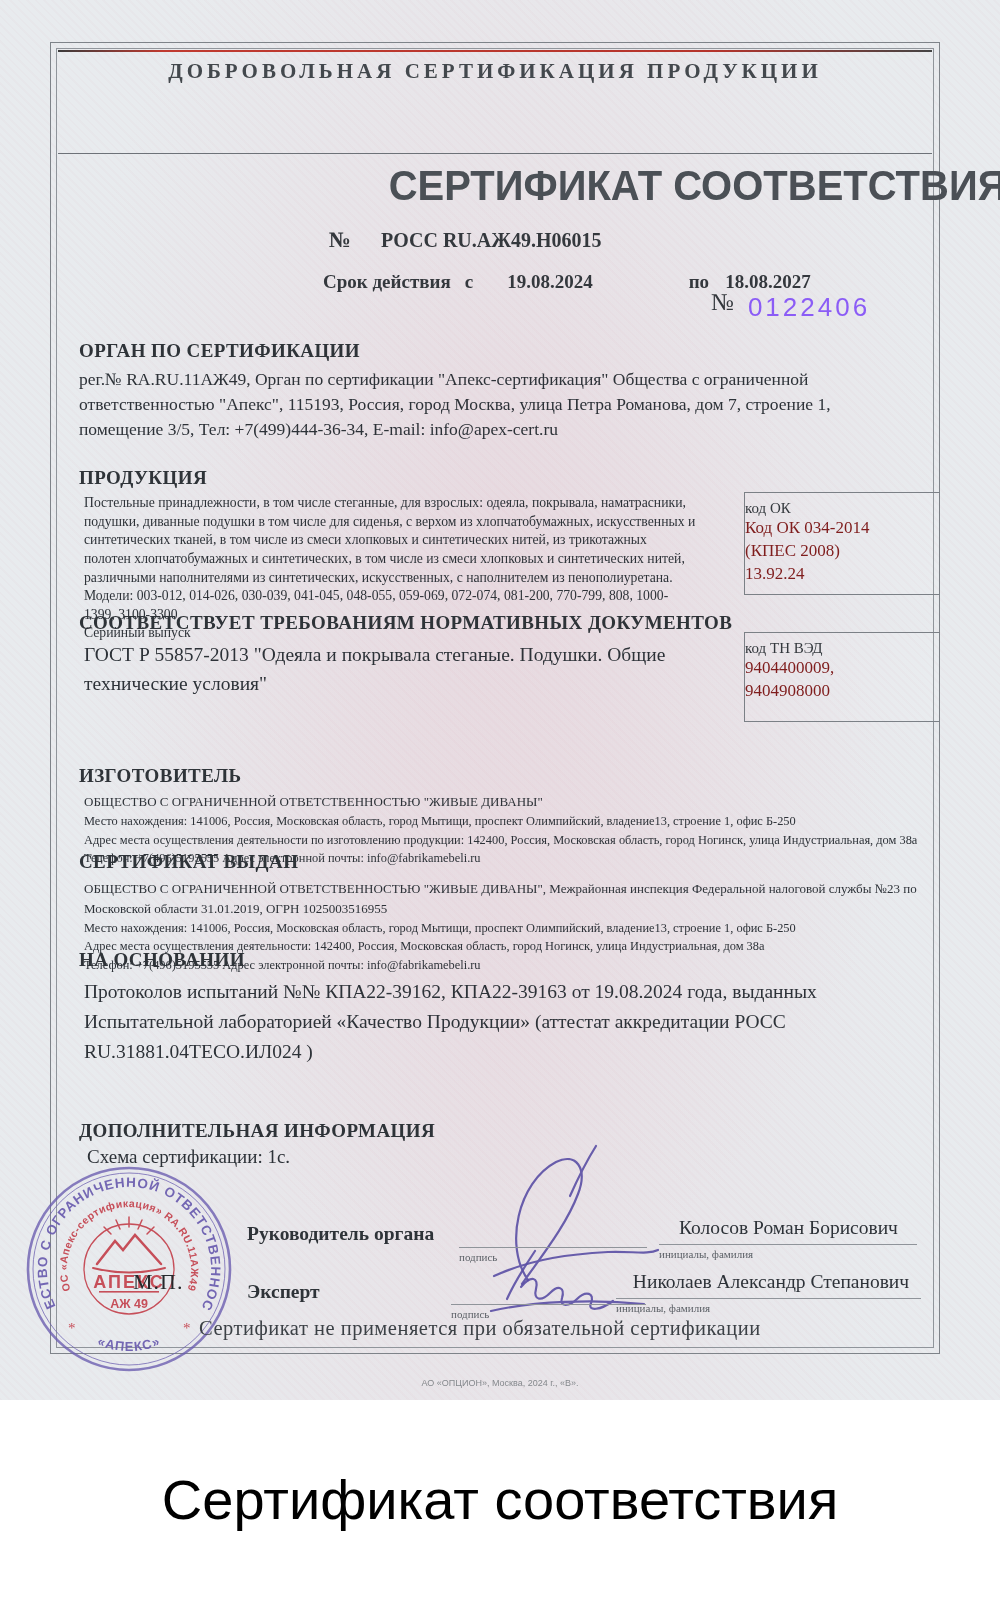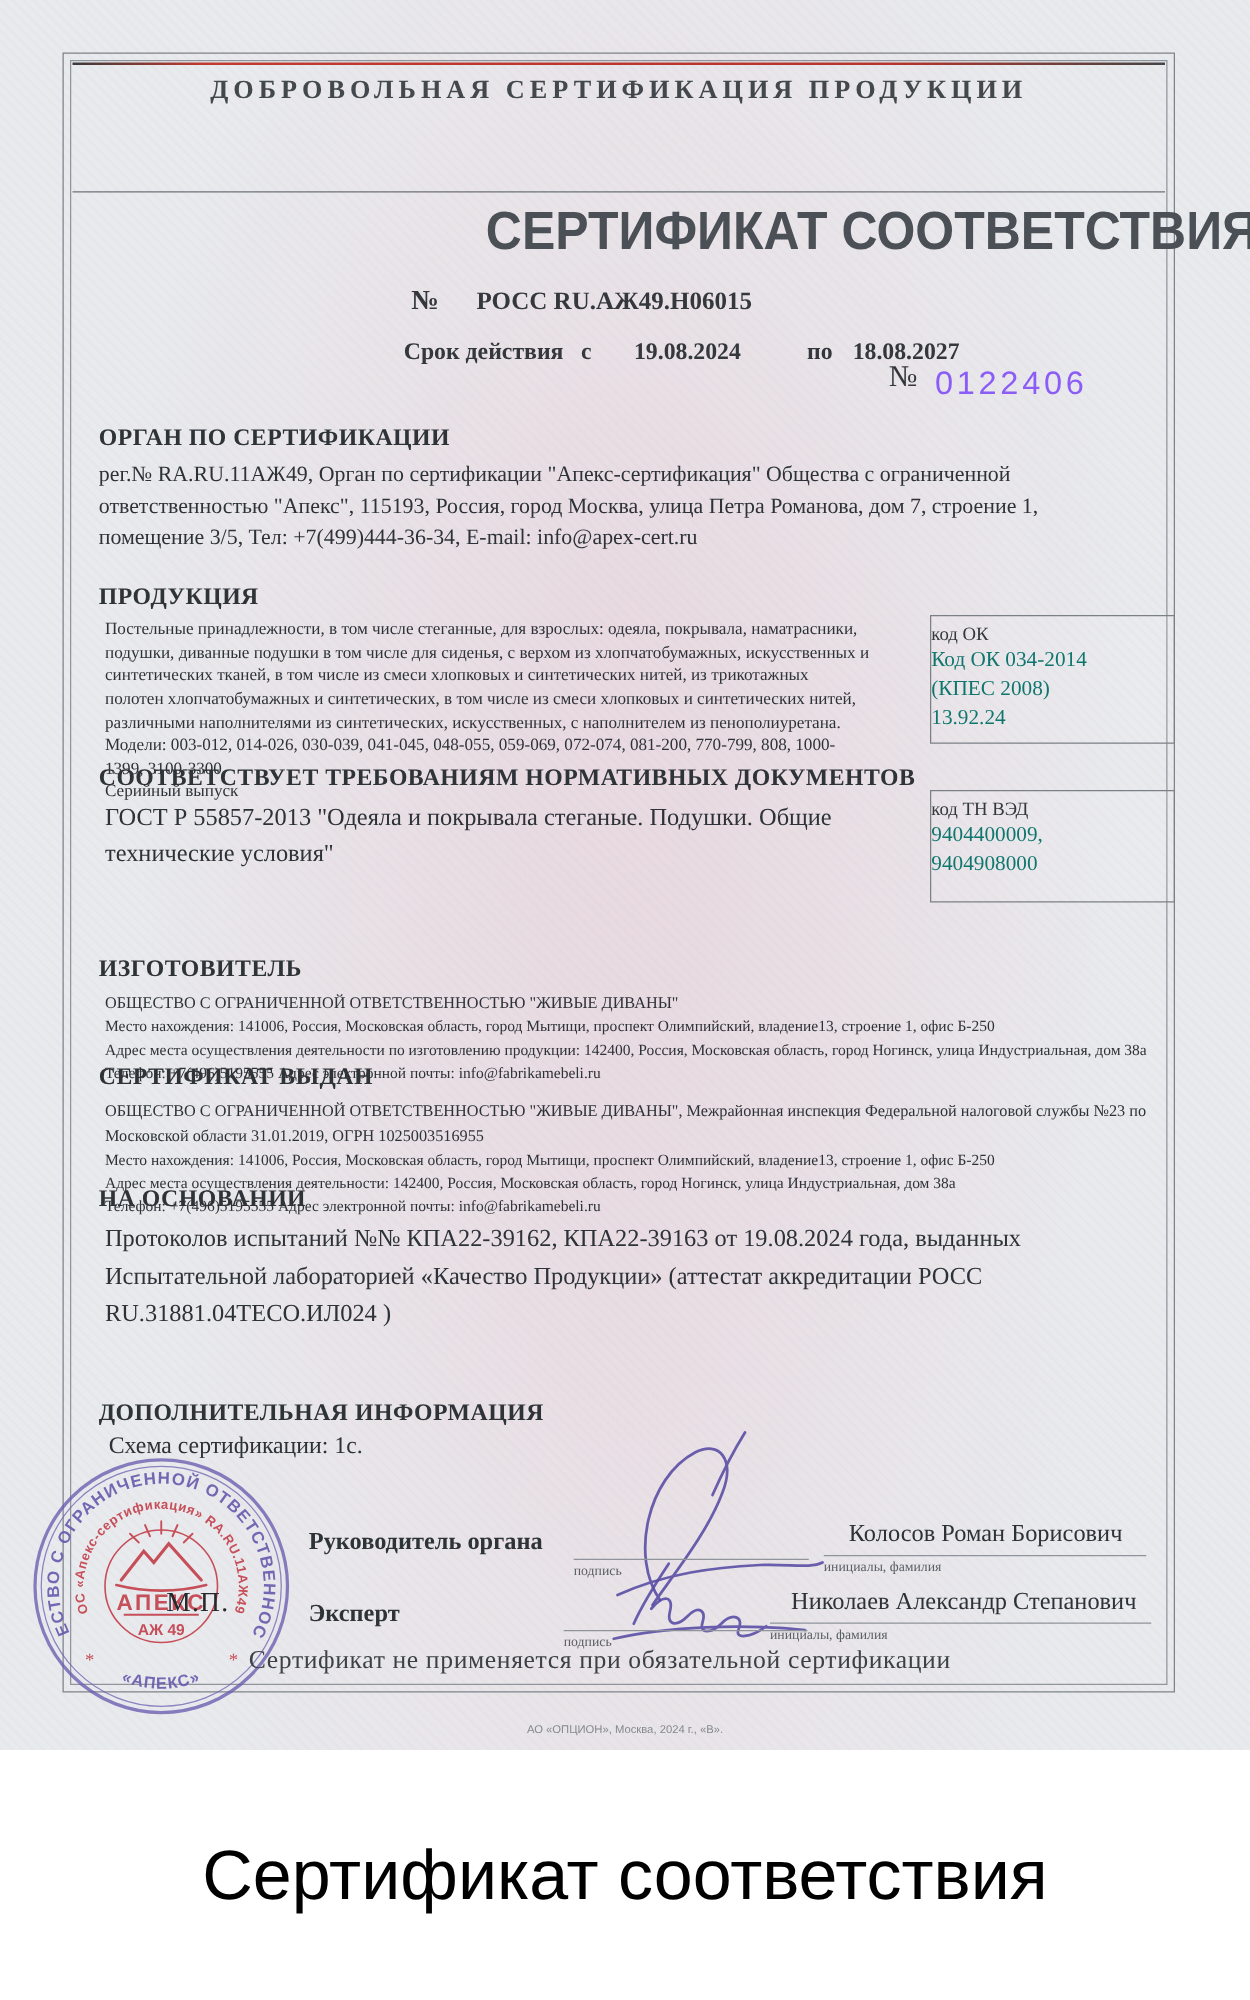--- a/index.html
+++ b/index.html
@@ -40,41 +40,41 @@
   .cert-title{
     position:absolute;top:118px;left:0;width:100%;text-align:center;text-indent:160px;
     font-family:"Liberation Sans", sans-serif;font-weight:bold;font-size:43px;color:#4b5056;
     white-space:nowrap;
   }
   .cert-title span{display:inline-block;transform:scaleX(.93);transform-origin:center;}
   .reg-row{position:absolute;left:278px;top:184px;font-weight:bold;font-size:20px;color:#34383d;}
   .reg-row .lbl{font-size:22px;margin-right:30px;}
   .validity-row{position:absolute;left:272px;top:228px;font-weight:bold;font-size:19px;color:#34383d;white-space:nowrap;}
   .validity-row .vf{margin-left:14px;} .validity-row .vd1{margin-left:34px;}
-  .validity-row .vt{margin-left:53px;} .validity-row .vd2{margin-left:16px;}
+  .validity-row .vt{margin-left:96px;} .validity-row .vd2{margin-left:16px;}
   .formnum-row{position:absolute;left:660px;top:246px;white-space:nowrap;}
   .formnum-row .lbl{font-size:24px;color:#34383d;vertical-align:6px;}
   .formnum-row .num{
     font-family:Liberation Sans, sans-serif;font-size:26px;letter-spacing:3px;
     color:#8b5cf6;margin-left:14px;
   }
   
   .sec-head{position:absolute;font-weight:bold;font-size:19px;letter-spacing:.4px;color:#2e3338;}
   .sec-body{position:absolute;color:#2d3238;}
   .body-lg{font-size:17.5px;line-height:1.42;}
   .body-sm{font-size:13.7px;line-height:1.36;}
   .body-xl{font-size:19.5px;line-height:1.5;}
   .fine-lines div{font-size:12.4px;line-height:1.52;}
   .fine-lines div:first-child{font-size:13px;}
   .code-box{
     position:absolute;left:693px;width:196px;border:1px solid #7b8086;
     padding:7px 0;box-sizing:border-box;background:rgba(255,255,255,.06);
   }
   .code-box .box-label{font-size:15px;color:#33383d;}
-  .code-box .box-line{font-size:17px;line-height:1.35;color:#0f766e;}
+  .code-box .box-line{font-size:17px;line-height:1.35;color:#7f1d1d;}
   
   .role{position:absolute;font-weight:bold;font-size:19.5px;color:#2e3338;}
   .sig-line{position:absolute;border-bottom:1px solid #8f949a;}
   .sig-caption{position:absolute;font-size:11px;color:#5a5f65;}
   .sig-name{position:absolute;font-size:19.5px;color:#2d3238;text-align:center;white-space:nowrap;}
   .mp{position:absolute;left:82px;top:1226px;font-size:22px;letter-spacing:1px;color:#26292c;}
   .footnote{position:absolute;left:148px;top:1274px;font-size:20.5px;letter-spacing:.5px;color:#3c4146;}
   .print-footer{
     position:absolute;left:0;top:1378px;width:100%;text-align:center;
     font-family:"Liberation Sans", sans-serif;font-size:9px;color:#85898d;

